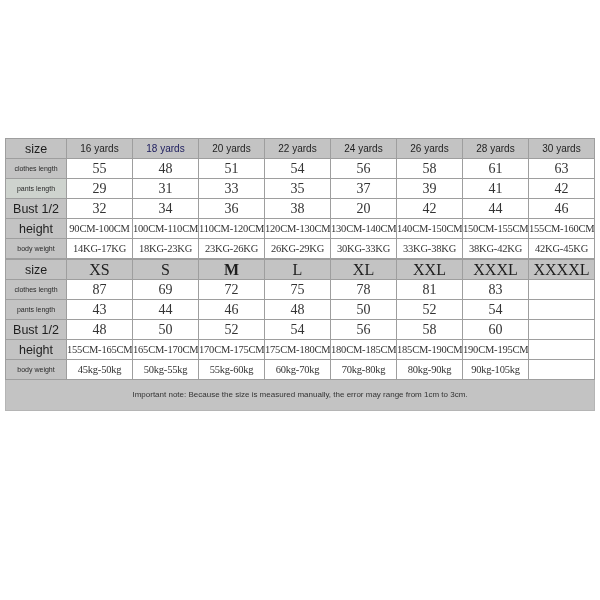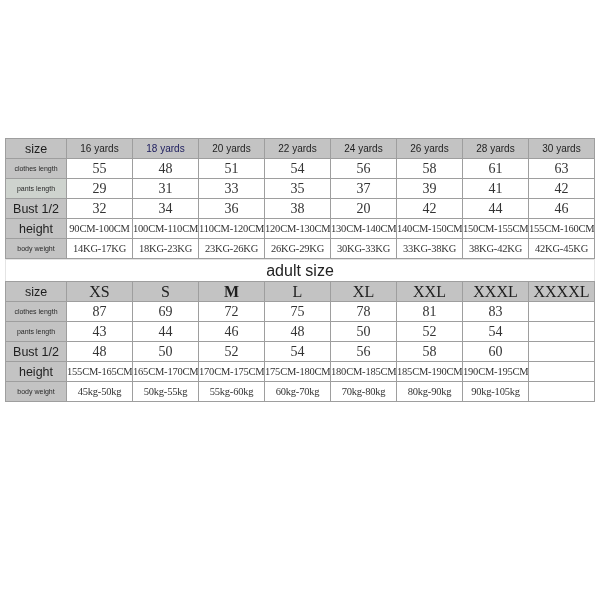--- a/index.html
+++ b/index.html
@@ -125,21 +125,20 @@
       <td class="v">23KG-26KG</td>
       <td class="v">26KG-29KG</td>
       <td class="v">30KG-33KG</td>
       <td class="v">33KG-38KG</td>
       <td class="v">38KG-42KG</td>
       <td class="v">42KG-45KG</td>
     </tr>
   </tbody>
     </table>
 
-  <div class="band band-adult">adult size</div>
 
   <table class="tbl">
     <colgroup>
         <col class="c-label">
         <col>
         <col>
         <col>
         <col>
         <col>
         <col>
@@ -209,14 +208,15 @@
       <td class="v">55kg-60kg</td>
       <td class="v">60kg-70kg</td>
       <td class="v">70kg-80kg</td>
       <td class="v">80kg-90kg</td>
       <td class="v">90kg-105kg</td>
       <td class="v"></td>
     </tr>
   </tbody>
     </table>
 
+  <div class="note">Important note: Because the size is measured manually, the error may range from 1cm to 3cm.</div>
 
 </div>
 
 </body></html>

